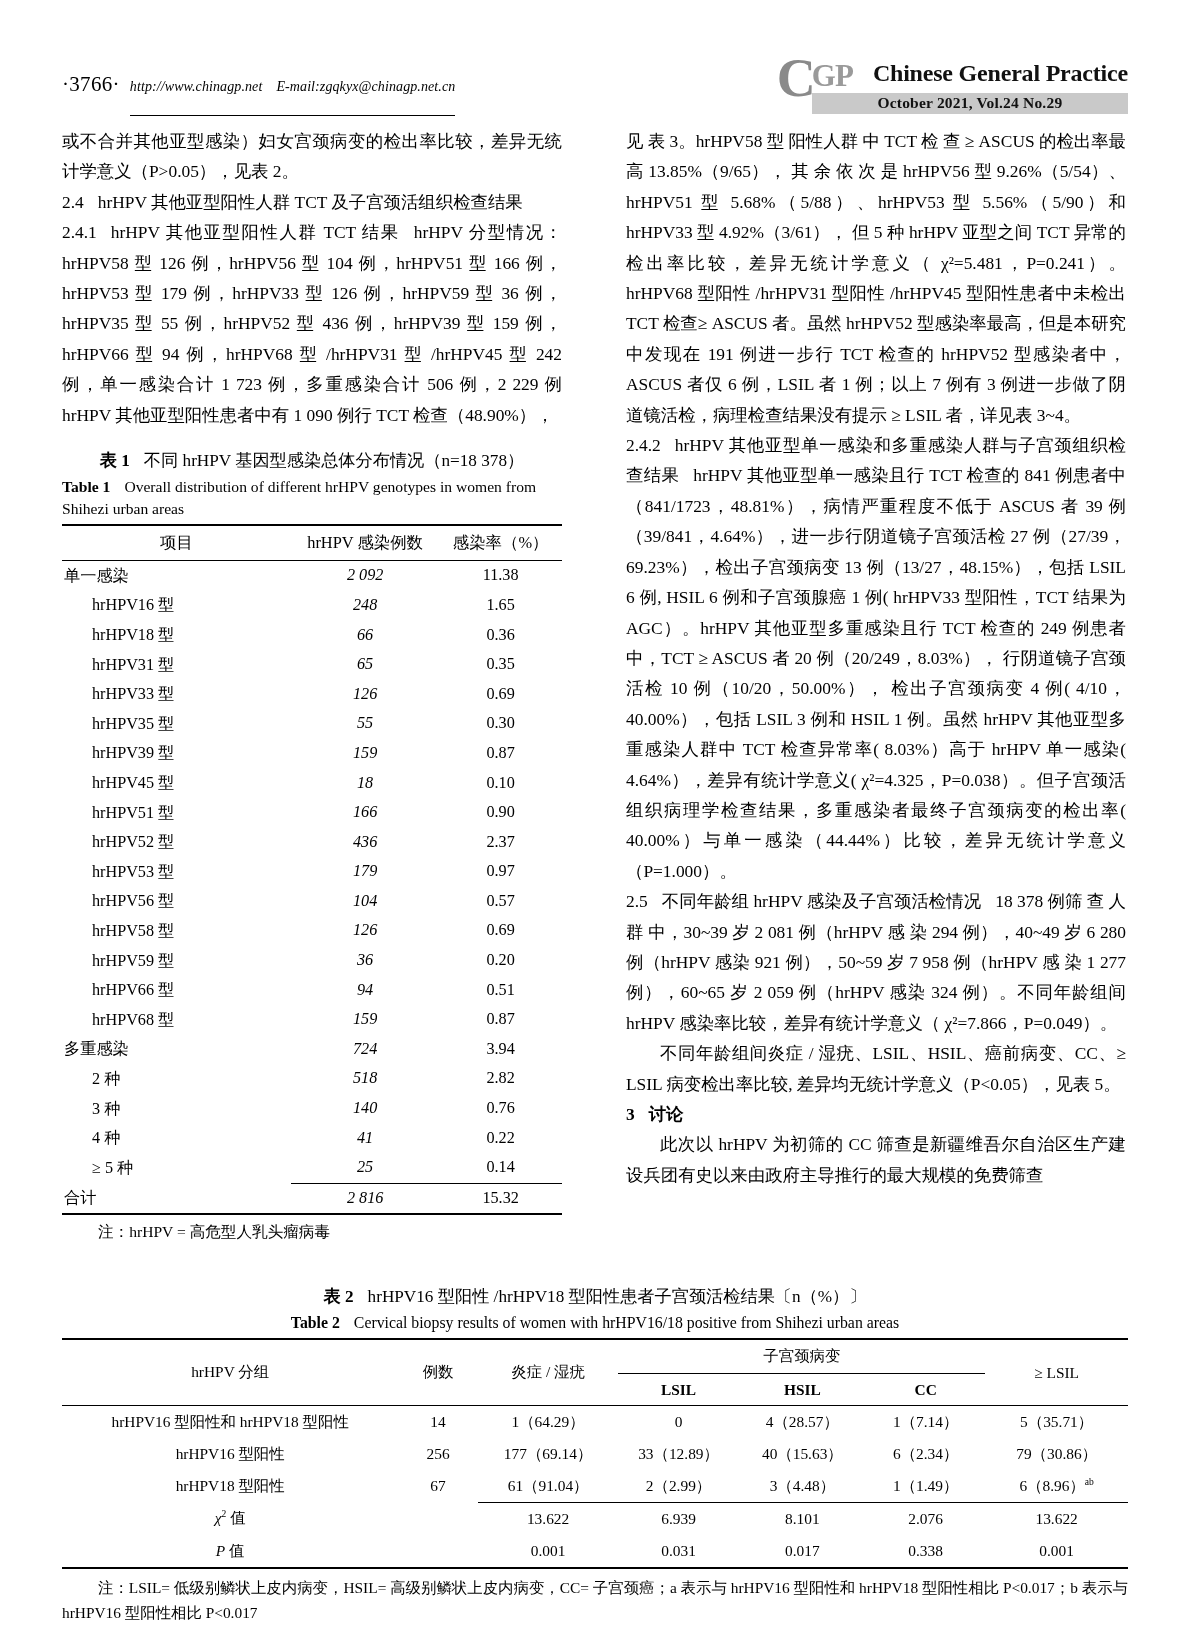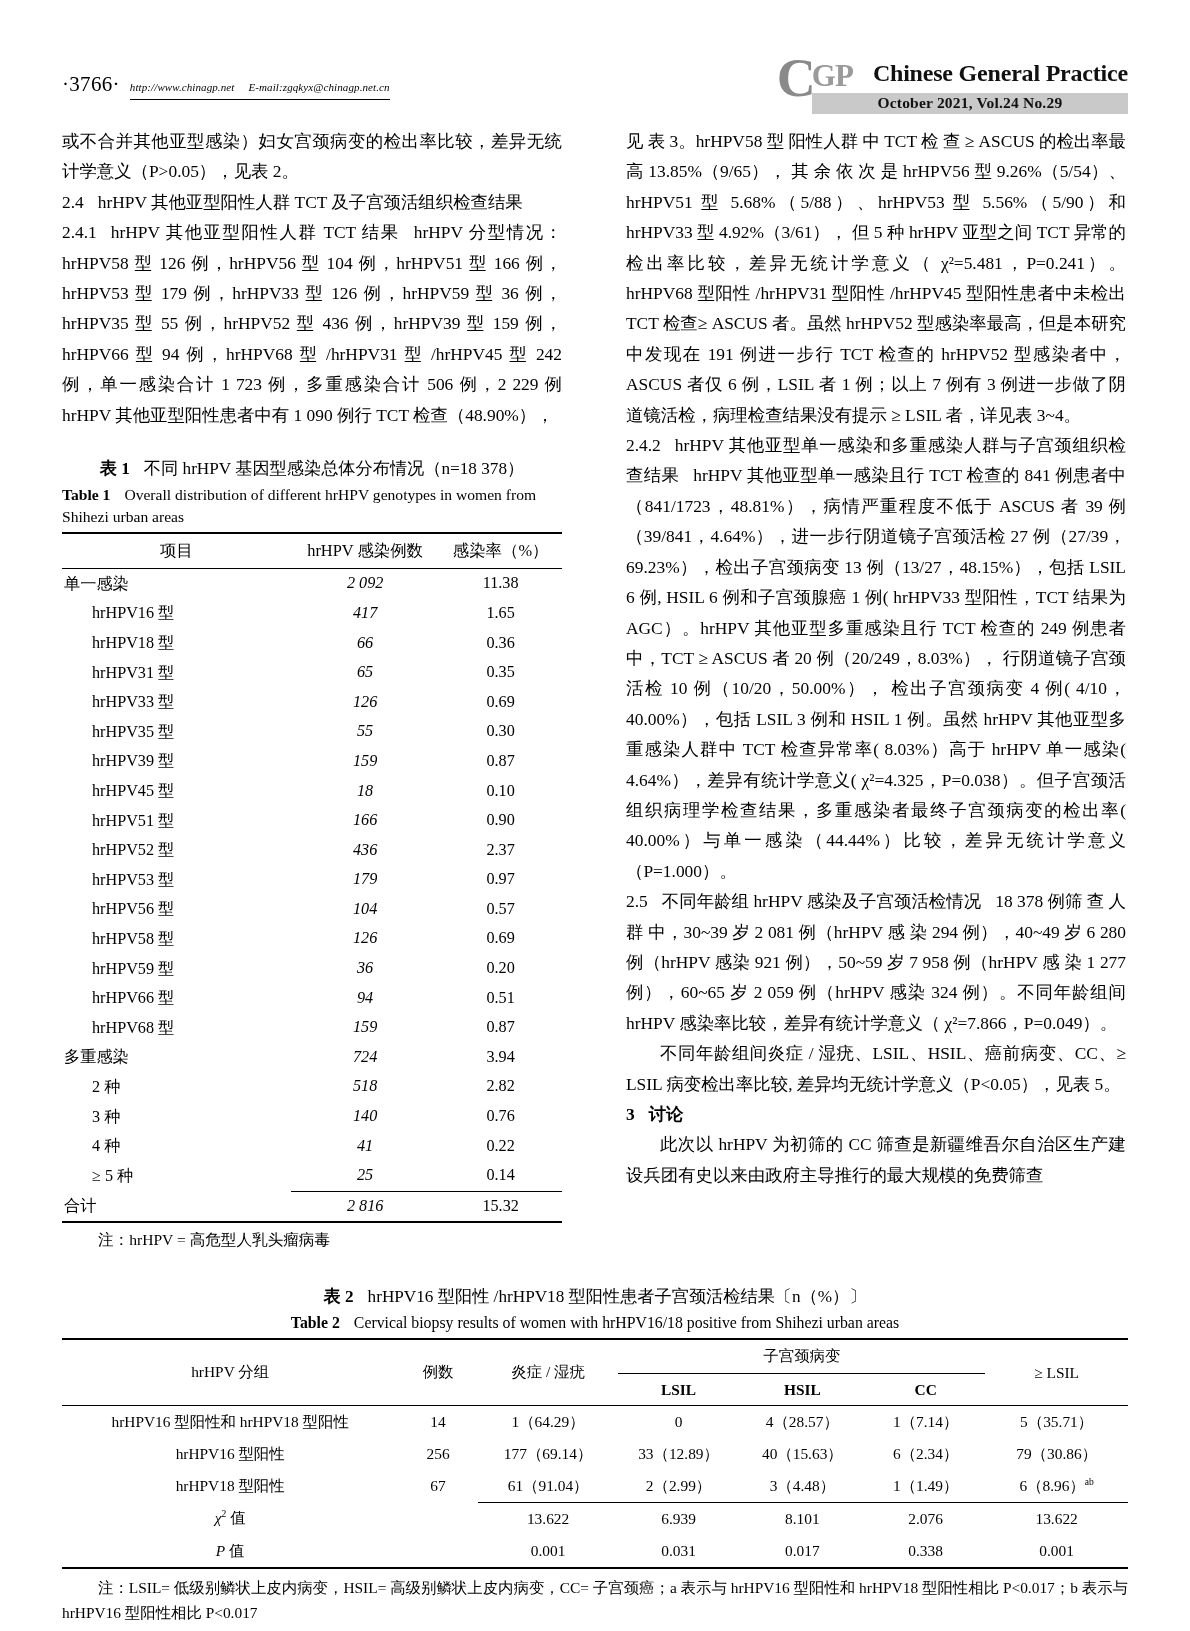--- a/index.html
+++ b/index.html
@@ -40,23 +40,23 @@
     align-items: baseline;
     gap: 10px;
   }
   .folio {
     font-size: 21px;
     letter-spacing: 0.3px;
     white-space: nowrap;
   }
   .rh-urls {
     font-style: italic;
-    font-size: 11px;
+    font-size: 14px;
     border-bottom: 1.4px solid #000;
-    padding-bottom: 6px;
+    padding-bottom: 20px;
     white-space: nowrap;
     letter-spacing: 0.1px;
   }
   .rh-urls .gap { display: inline-block; width: 14px; }
 
   .rh-right {
     position: absolute;
     right: 0;
     top: 0;
     display: flex;
@@ -120,21 +120,21 @@
     text-indent: 0;
   }
   p.body.indent { text-indent: 34px; }
   .heading-num { font-weight: normal; }
   .sp { display: inline-block; width: 14px; }
   .ital { font-style: italic; }
   sup { font-size: 0.62em; vertical-align: super; line-height: 0; }
   .secnum-b { font-weight: bold; }
 
   
-  .tbl-block { margin-top: 26px; }
+  .tbl-block { margin-top: 18px; }
 
   .tbl-cap-cn {
     font-size: 17.2px;
     text-align: center;
     line-height: 26px;
     margin-bottom: 2px;
   }
   .tbl-cap-cn b { font-weight: bold; }
   .tbl-cap-en {
     font-size: 15.6px;
@@ -281,21 +281,21 @@
           </tr>
         </thead>
         <tbody>
           <tr>
               <td class="item">单一感染</td>
               <td class="num">2 092</td>
               <td class="rate">11.38</td>
             </tr>
           <tr>
               <td class="item ind">hrHPV16 型</td>
-              <td class="num">417</td>
+              <td class="num">248</td>
               <td class="rate">1.65</td>
             </tr>
           <tr>
               <td class="item ind">hrHPV18 型</td>
               <td class="num">66</td>
               <td class="rate">0.36</td>
             </tr>
           <tr>
               <td class="item ind">hrHPV31 型</td>
               <td class="num">65</td>

